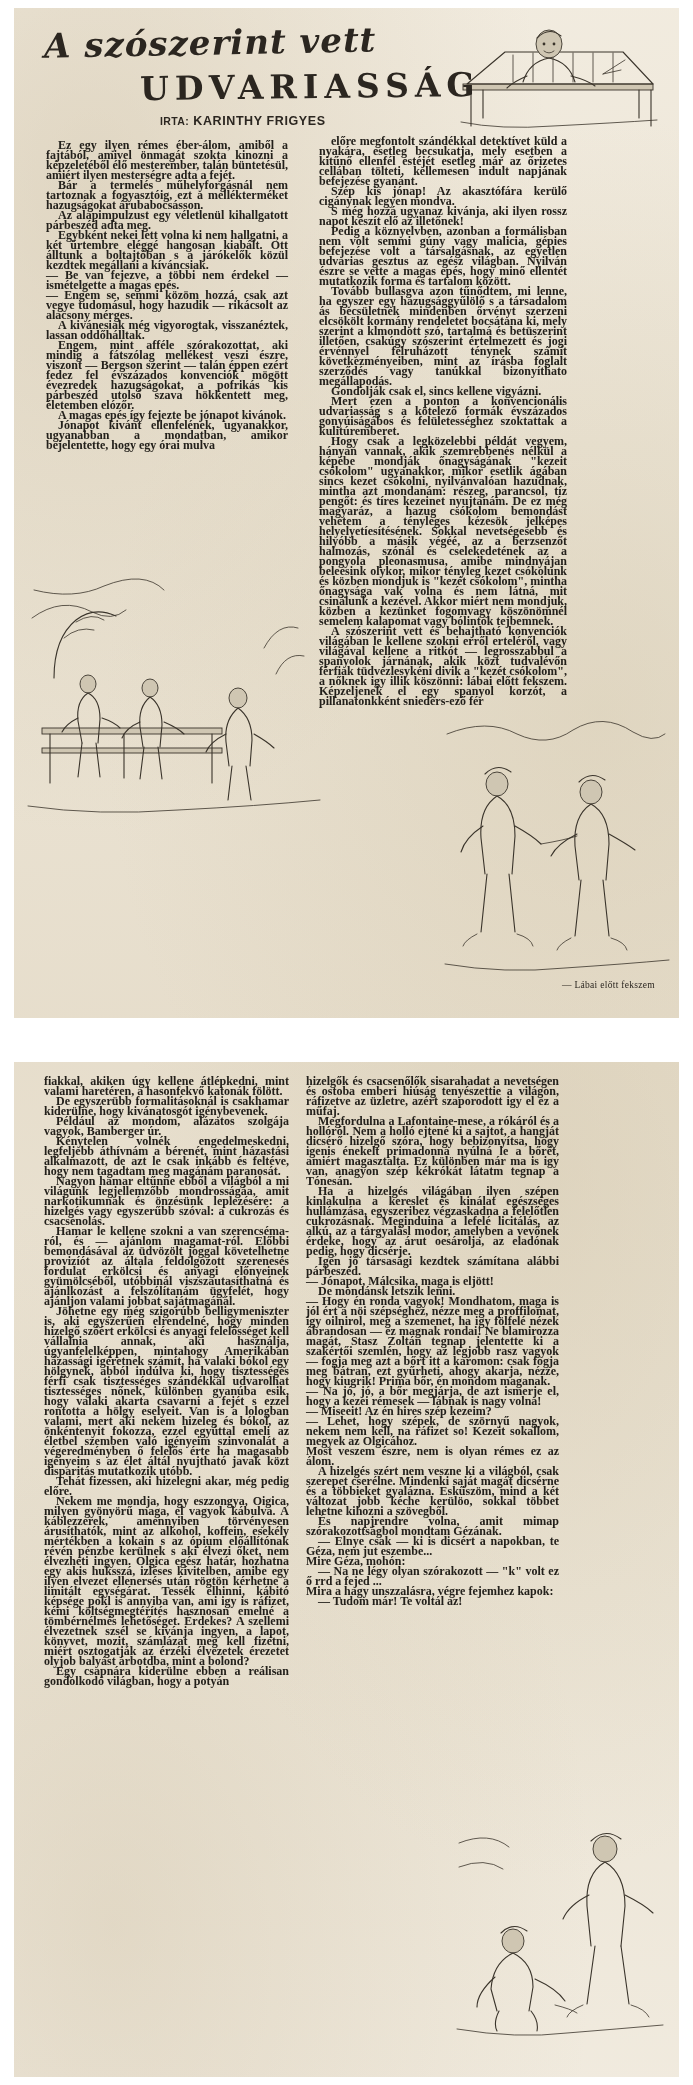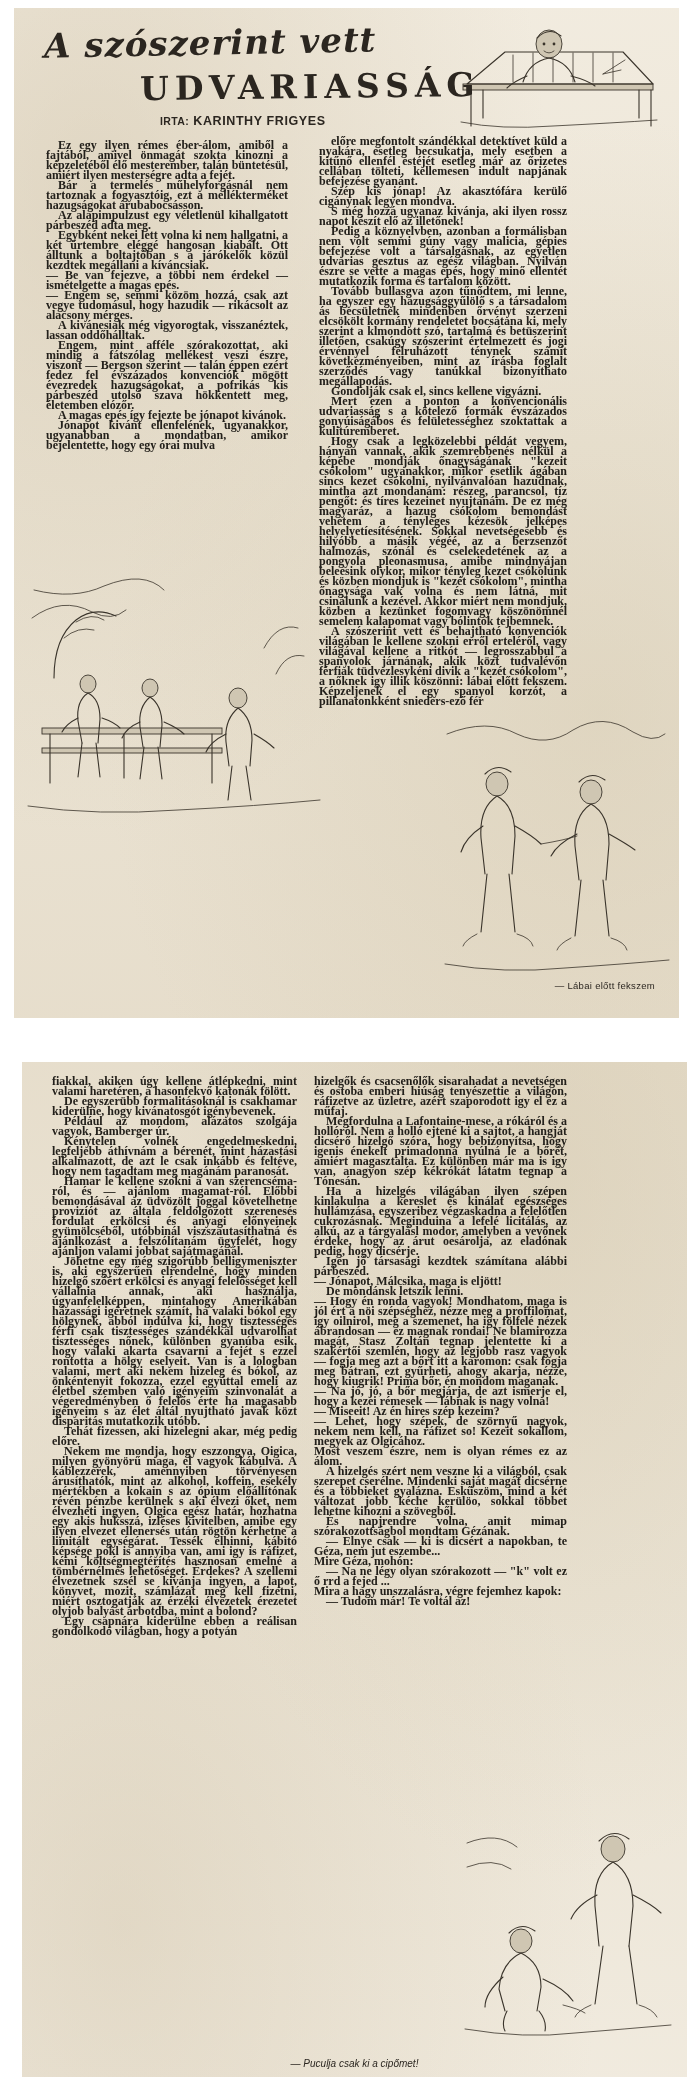--- a/index.html
+++ b/index.html
@@ -19,21 +19,20 @@
       radial-gradient(ellipse at 12% 18%, rgba(200,185,155,.40), rgba(0,0,0,0) 55%),
       radial-gradient(ellipse at 88% 70%, rgba(205,192,162,.35), rgba(0,0,0,0) 60%),
       linear-gradient(175deg, #f2ece0 0%, #ece5d6 45%, #e6ddcb 100%);
     pointer-events:none;
   }
   .sheet2{
     position:absolute;left:14px;top:1062px;width:665px;height:1015px;
     background:#a3a3a3;
     box-shadow:0 0 0 1px #b9b09c inset;
     overflow:hidden;
-    margin-left:8px;
   }
   .sheet2:before{
     content:"";position:absolute;inset:0;
     background:
       radial-gradient(ellipse at 80% 12%, rgba(205,192,162,.35), rgba(0,0,0,0) 55%),
       radial-gradient(ellipse at 15% 85%, rgba(200,185,155,.35), rgba(0,0,0,0) 60%),
       linear-gradient(5deg, #f1ebdf 0%, #ebe4d5 50%, #e6ddcb 100%);
     pointer-events:none;
   }
 
@@ -55,21 +54,21 @@
   }
   .byline .small{font-size:10.5px;letter-spacing:.4px;}
 
   
   .drawing-desk{position:absolute;right:16px;top:14px;width:210px;height:108px;z-index:2;}
   .drawing-park{position:absolute;left:10px;top:570px;width:300px;height:265px;z-index:2;}
   .drawing-men{position:absolute;right:8px;top:690px;width:230px;height:290px;z-index:2;}
 
   .cap-right{
     position:absolute;right:24px;top:972px;z-index:5;
-    font-family:Liberation Sans, sans-serif;
+    font-family:Liberation Serif, serif;
     font-size:9.5px;color:#2b2620;letter-spacing:.3px;
   }
   .cap-bottom2{
     position:absolute;left:0;right:0;bottom:8px;text-align:center;z-index:5;
     font-family:"Liberation Sans", sans-serif;
     font-size:10px;font-style:italic;color:#2b2620;
   }
 
   .cols{position:absolute;z-index:3;}
   .col{
@@ -221,20 +220,21 @@
   </div>
 
   <div class="sheet2">
 
     <div class="cols p2-left">
       <div class="col">
         <p class="noind">fiakkal, akiken úgy kellene átlépkedni, mint valami haretéren, a hasonfekvő katonák fölött.</p>
         <p>De egyszerübb formalitásoknál is csakhamar kiderülne, hogy kivánatosgót igénybevenek.</p>
         <p>Például az mondom, alázatos szolgája vagyok, Bamberger úr.</p>
         <p>Kénytelen volnék engedelmeskedni, legfeljebb áthívnám a bérenét, mint házastási alkalmazott, de azt le csak inkább és feltéve, hogy nem tagadtam meg magánám paranosát.</p>
+        <p>Nagyon hamar eltűnne ebből a világból a mi világunk legjellemzőbb mondrosságáa, amit narkotikumnak és önzésünk leplezésére: a hizelgés vagy egyszerűbb szóval: a cukrozás és csacsenolás.</p>
         <p>Hamar le kellene szokni a van szerencséma-ról, és — ajánlom magamat-ról. Előbbi bemondásával az üdvözölt joggal követelhetne provizíót az általa feldolgozott szerenesés fordulat erkölcsi és anyagi előnyeinek gyümölcséből, utóbbinál viszszautasíthatná és ajánlkozást a felszólítanám ügyfelét, hogy ajánljon valami jobbat sajátmagánál.</p>
         <p>Jöhetne egy még szigorúbb belligymeniszter is, aki egyszerűen elrendelné, hogy minden hizelgő szóért erkölcsi és anyagi felelősséget kell vállalnia annak, aki használja, úgyanfelelképpen, mintahogy Amerikában házassági igéretnek számít, ha valaki bókol egy hölgynek, abból indúlva ki, hogy tisztességes férfi csak tisztességes szándékkal udvarolhat tisztességes nőnek, különben gyanúba esik, hogy valaki akarta csavarni a fejét s ezzel rontotta a hölgy eselyeit. Van is a lologban valami, mert aki nekem hizeleg és bókol, az önkéntenyit fokozza, ezzel egyúttal emeli az életbel szemben való igényeim szinvonalát a végeredményben ő felelős érte ha magasabb igényeim s az élet áltál nyujtható javak közt disparitás mutatkozik utóbb.</p>
         <p>Tehát fizessen, aki hizelegni akar, még pedig előre.</p>
         <p>Nekem me mondja, hogy eszzongya, Oigica, milyen gyönyörű maga, el vagyok kábulva. A káblezzerek, amennyiben törvényesen árusíthatók, mint az alkohol, koffein, esekély mértékben a kokain s az ópium előállítónak révén pénzbe kerülnek s aki élvezi őket, nem élvezheti ingyen. Olgica egész határ, hozhatna egy akis huksszá, izléses kívitelben, amibe egy ilyen elvezet ellenersés után rögtön kérhetne a limitált egységárat. Tessék elhinni, kábitó képsége pokl is annyiba van, ami igy is ráfizet, kémi költségmegtérítés hasznosan emelné a tömbérnélmés lehetőséget. Érdekes? A szellemi élvezetnek szsél se kivánja ingyen, a lapot, könyvet, mozit, számlázat meg kell fizetni, miért osztogatják az érzéki élvezetek érezetet olyjob balyást árbotdba, mint a bolond?</p>
         <p>Egy csapnára kiderülne ebben a reálisan gondolkodó világban, hogy a potyán</p>
       </div>
     </div>
 
     <div class="cols p2-right">
       <div class="col">
@@ -276,16 +276,15 @@
           <path class="ink" d="M58 140 q-20 10 -22 36 l6 22 M58 140 q20 10 20 34 l-4 24"></path>
           <path class="ink" d="M40 164 q-18 16 -18 30 M80 166 q22 10 30 22"></path>
           <path class="ink" d="M44 198 q-6 12 -2 20 M76 198 q8 10 6 20"></path>
           <path class="ink2" d="M100 192 q16 4 22 8"></path>
         </g>
         <path class="ink2" d="M2 216 q60 10 110 4 q50 -4 96 -8"></path>
         <path class="ink2" d="M4 30 q30 -12 50 4 M4 54 q26 -10 44 2"></path>
       </svg>
     </div>
 
-    <div class="cap-bottom2">— Puculja csak ki a cipőmet!</div>
   </div>
 
 </div>
 
 </body></html>

